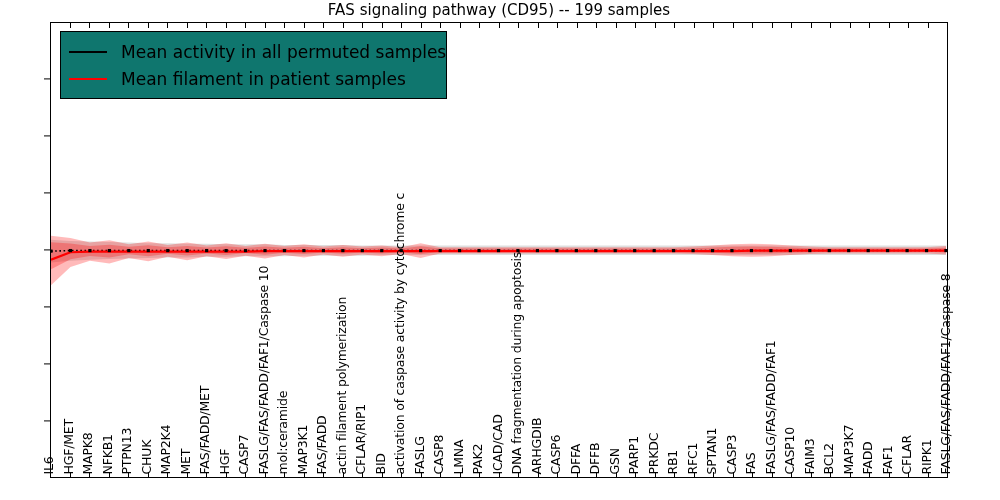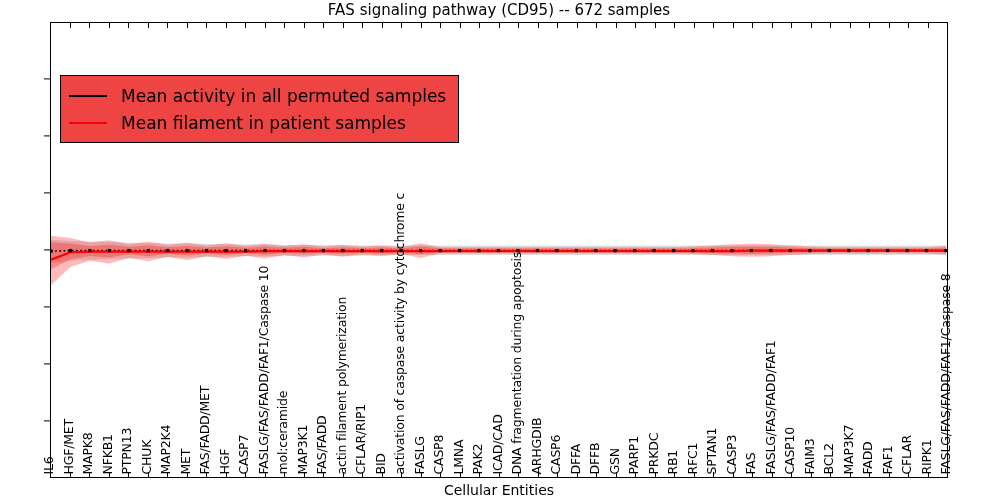--- a/index.html
+++ b/index.html
@@ -99,24 +99,23 @@
     text-align: center;
     font-size: 14px;
     white-space: nowrap;
   }
   
   #legend {
     position: absolute;
     left: 60px;
     top: 31px;
     border: 1.4px solid #000;
-    background: #ef4444;
-    padding: 6px 12px 6px 8px;
+    background: #0f766e;
+    padding: 6px 0 6px 8px;
     box-sizing: border-box;
-    margin-top: 44px;
   }
   .legend-row {
     display: flex;
     align-items: center;
     height: 27px;
   }
   .legend-swatch {
     width: 38px;
     height: 2px;
     margin-right: 14px;
@@ -125,21 +124,21 @@
   .legend-text {
     font-size: 17px;
     white-space: nowrap;
   }
 </style>
 </head>
 <body>
 
 <div id="figure">
 
-  <div id="chart-title">FAS signaling pathway (CD95) -- 672 samples</div>
+  <div id="chart-title">FAS signaling pathway (CD95) -- 199 samples</div>
 
   <div id="yticks-container">
       <div class="ytick-mark" style="top: 79px;"></div>
       <div class="ytick-mark-right" style="top: 79px;"></div>
       <div class="ytick-mark" style="top: 136px;"></div>
       <div class="ytick-mark-right" style="top: 136px;"></div>
       <div class="ytick-mark" style="top: 193px;"></div>
       <div class="ytick-mark-right" style="top: 193px;"></div>
       <div class="ytick-mark" style="top: 250px;"></div>
       <div class="ytick-mark-right" style="top: 250px;"></div>
@@ -357,21 +356,20 @@
       <div class="xtick-label" style="left: 815.5px;">FAIM3</div>
       <div class="xtick-label" style="left: 835px;">BCL2</div>
       <div class="xtick-label" style="left: 854.5px;">MAP3K7</div>
       <div class="xtick-label" style="left: 874px;">FADD</div>
       <div class="xtick-label" style="left: 893.5px;">FAF1</div>
       <div class="xtick-label" style="left: 913px;">CFLAR</div>
       <div class="xtick-label" style="left: 932.5px;">RIPK1</div>
       <div class="xtick-label" style="left: 952px;">FASLG/FAS/FADD/FAF1/Caspase 8</div>
     </div>
 
-  <div id="xlabel">Cellular Entities</div>
 
   <div id="legend">
     <div class="legend-row">
       <span class="legend-swatch" style="background: rgb(0, 0, 0);"></span>
       <span class="legend-text">Mean activity in all permuted samples</span>
     </div>
     <div class="legend-row">
       <span class="legend-swatch" style="background: rgb(255, 0, 0);"></span>
       <span class="legend-text">Mean filament in patient samples</span>
     </div>

